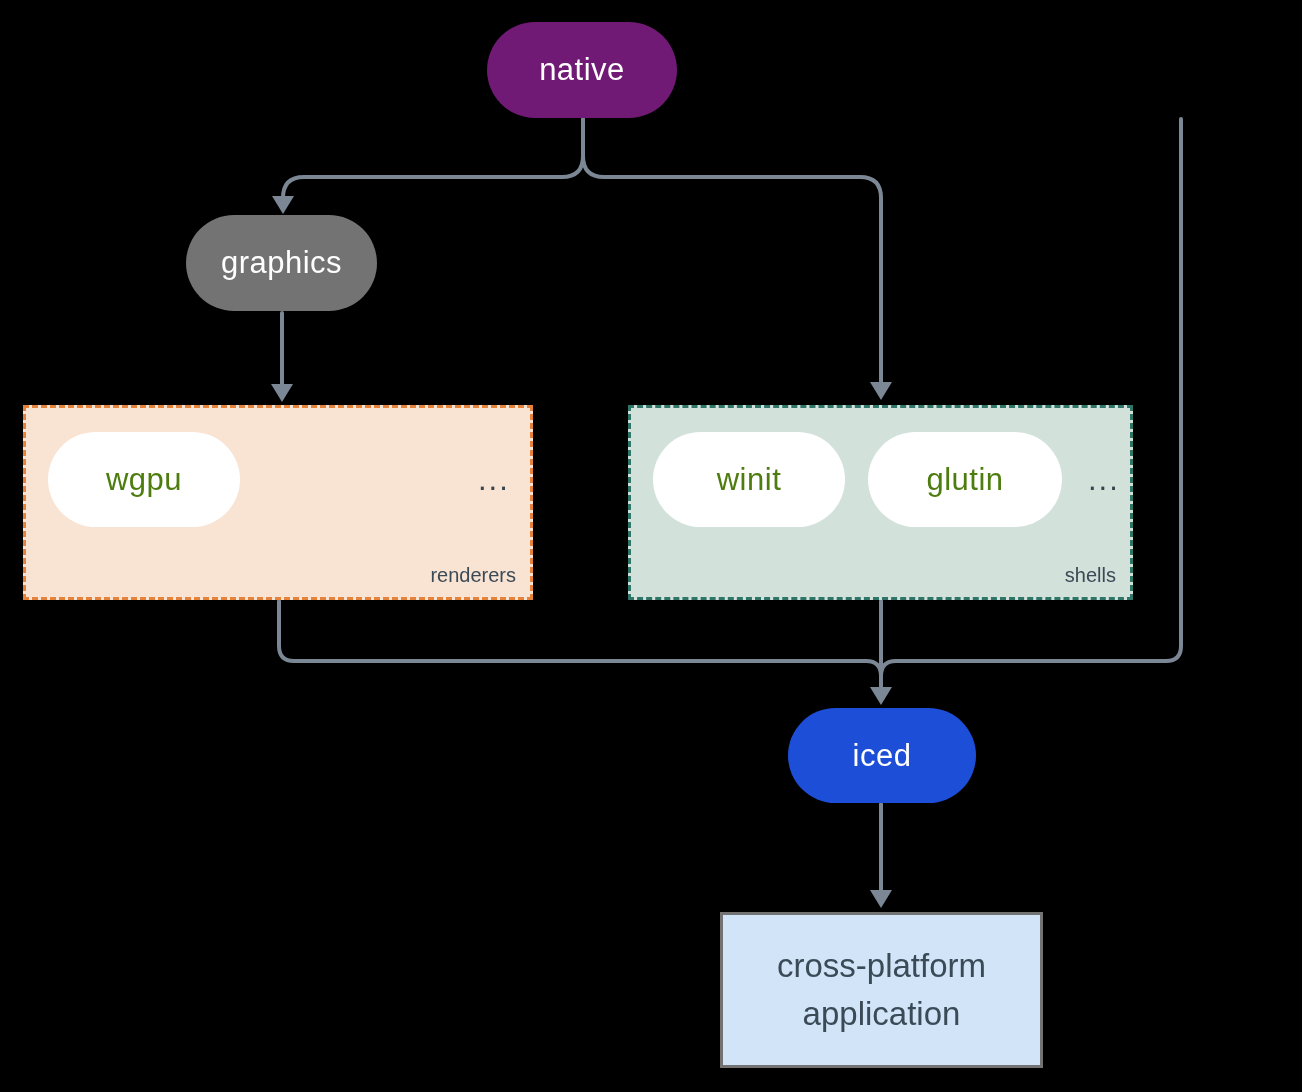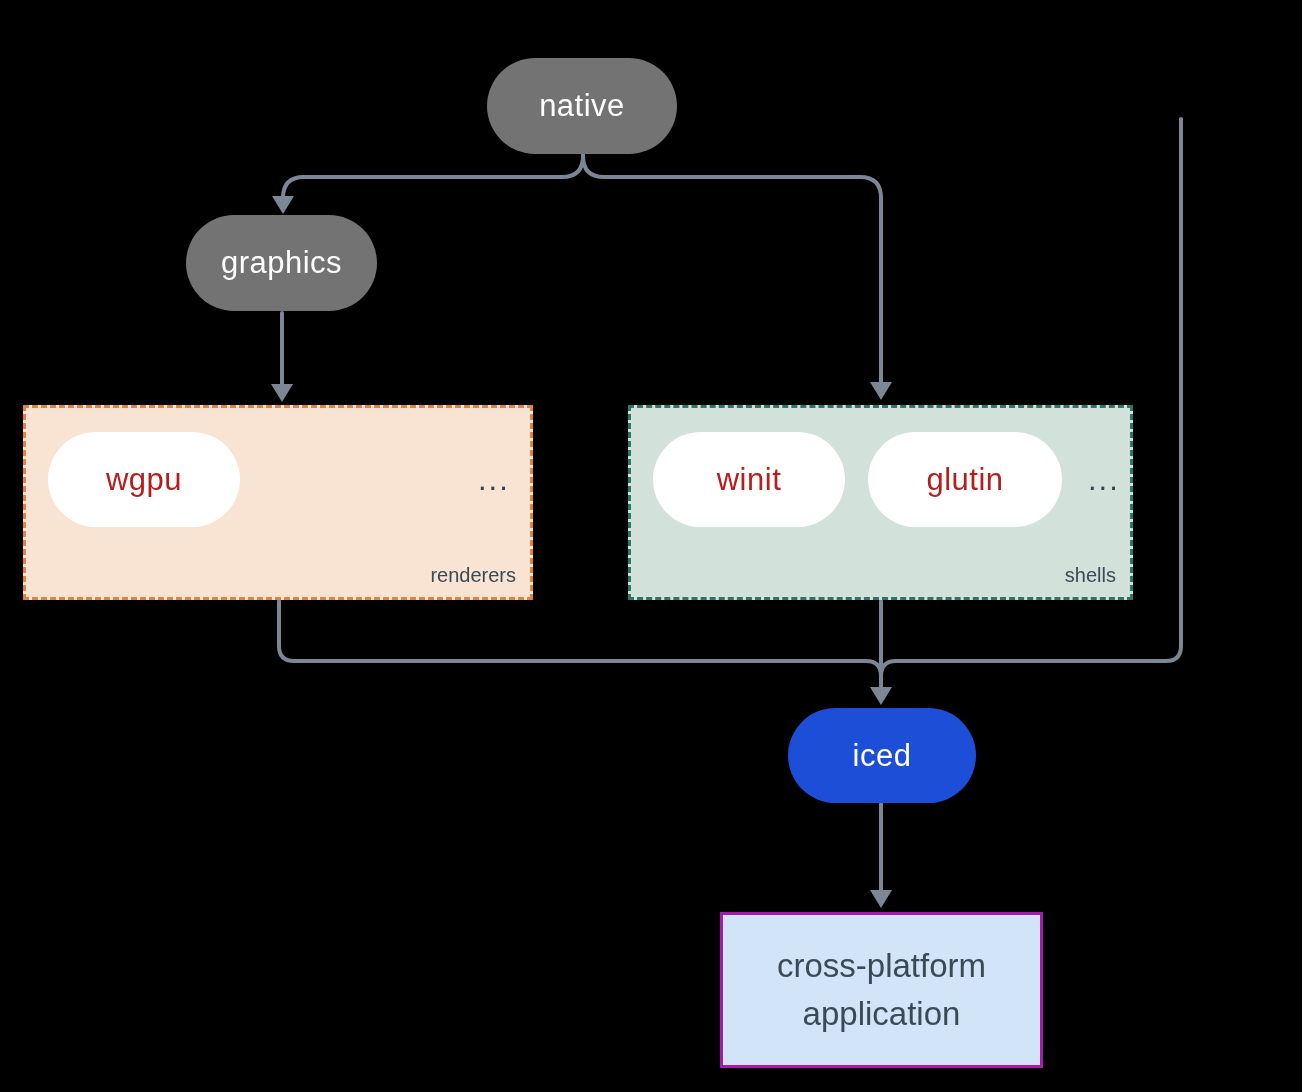--- a/index.html
+++ b/index.html
@@ -20,24 +20,24 @@
   .pill {
     position: absolute;
     border-radius: 48px;
     display: flex;
     align-items: center;
     justify-content: center;
     font-size: 31px;
     color: #ffffff;
     letter-spacing: 0.5px;
   }
-  .pill.purple { background: #737373; margin-top: 36px; }
+  .pill.purple { background: #701a75; }
   .pill.orange { background: #737373; text-align: center; }
   .pill.blue   { background: #1d4ed8; }
-  .pill.white  { background: #ffffff; color: #b91c1c; }
+  .pill.white  { background: #ffffff; color: #4d7c0f; }
 
   .node-native   { left: 487px;  top: 22px;  width: 190px; height: 96px; }
   .node-web      { left: 1087px; top: 22px;  width: 190px; height: 96px; }
   .node-graphics { left: 186px;  top: 215px; width: 191px; height: 96px; }
   .node-iced     { left: 788px;  top: 708px; width: 188px; height: 95px; }
 
   .group-box {
     position: absolute;
     box-sizing: border-box;
     border-width: 3px;
@@ -75,21 +75,21 @@
     bottom: 10px;
     font-size: 20px;
     color: #3A4A56;
   }
   .node-app {
     position: absolute;
     left: 720px; top: 912px;
     width: 323px; height: 156px;
     box-sizing: border-box;
     background: #D2E4F7;
-    border: 3px solid #a21caf;
+    border: 3px solid #737373;
     display: flex;
     align-items: center;
     justify-content: center;
     text-align: center;
     font-size: 33px;
     line-height: 1.45;
     color: #3A4A56;
     padding: 0 30px;
   }
 </style>

